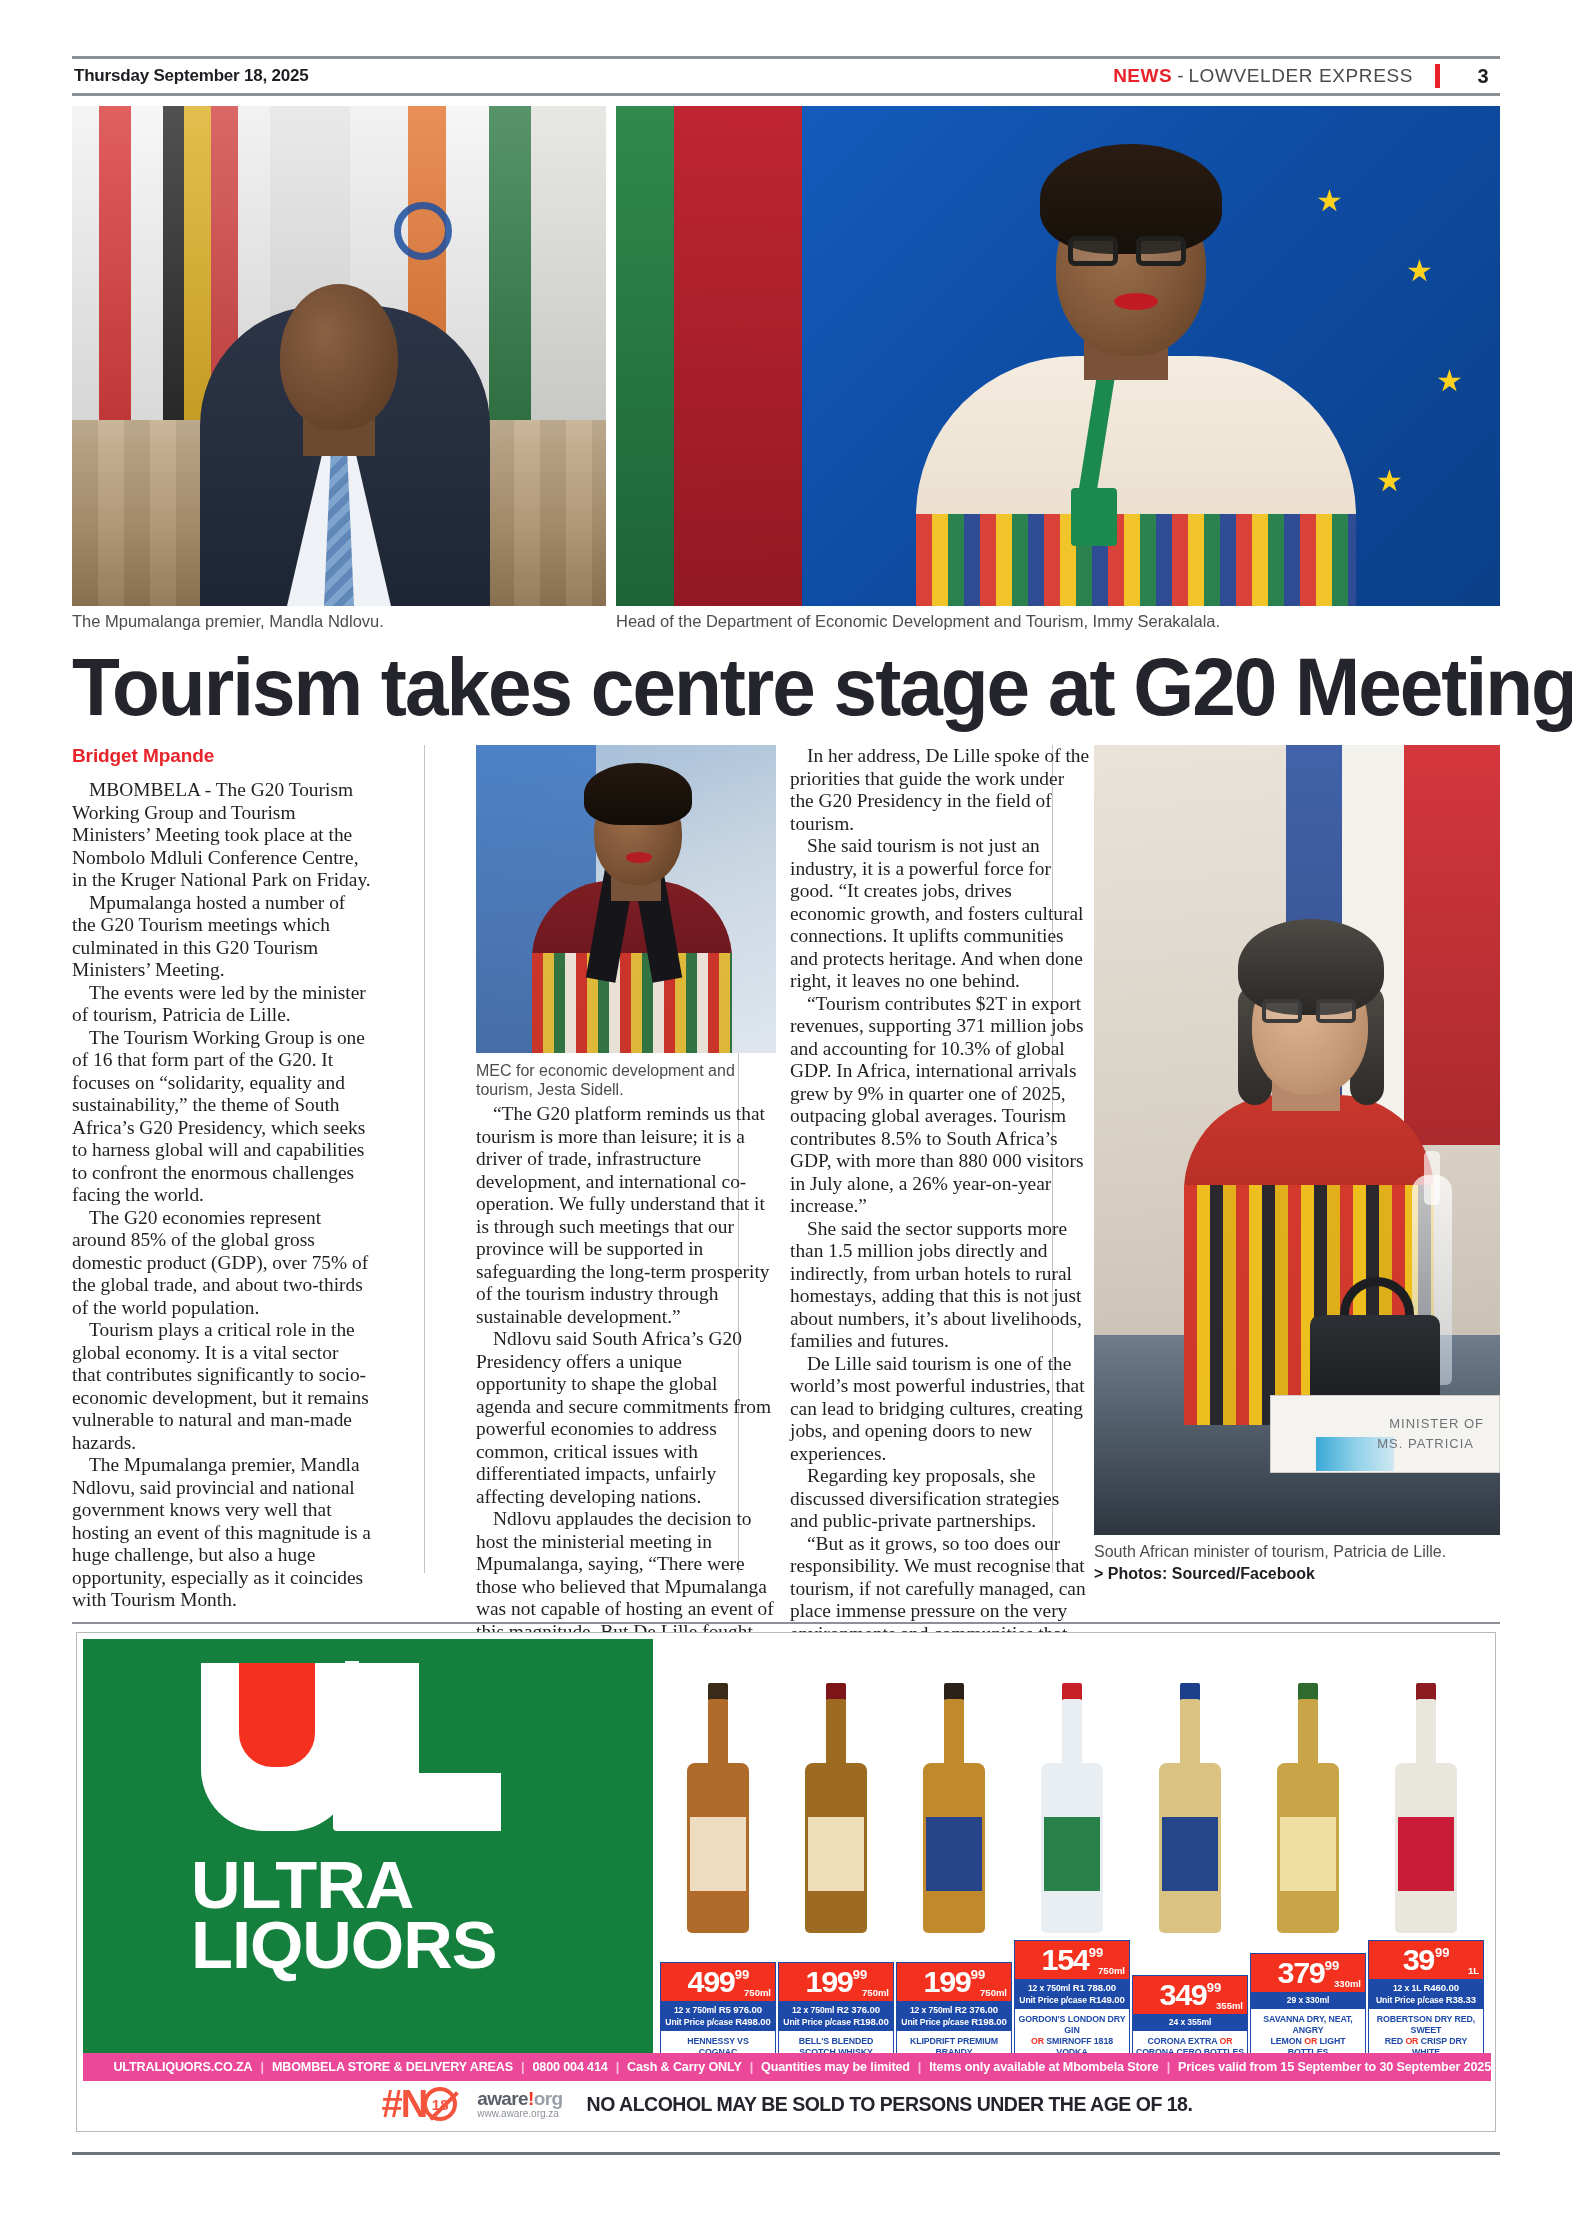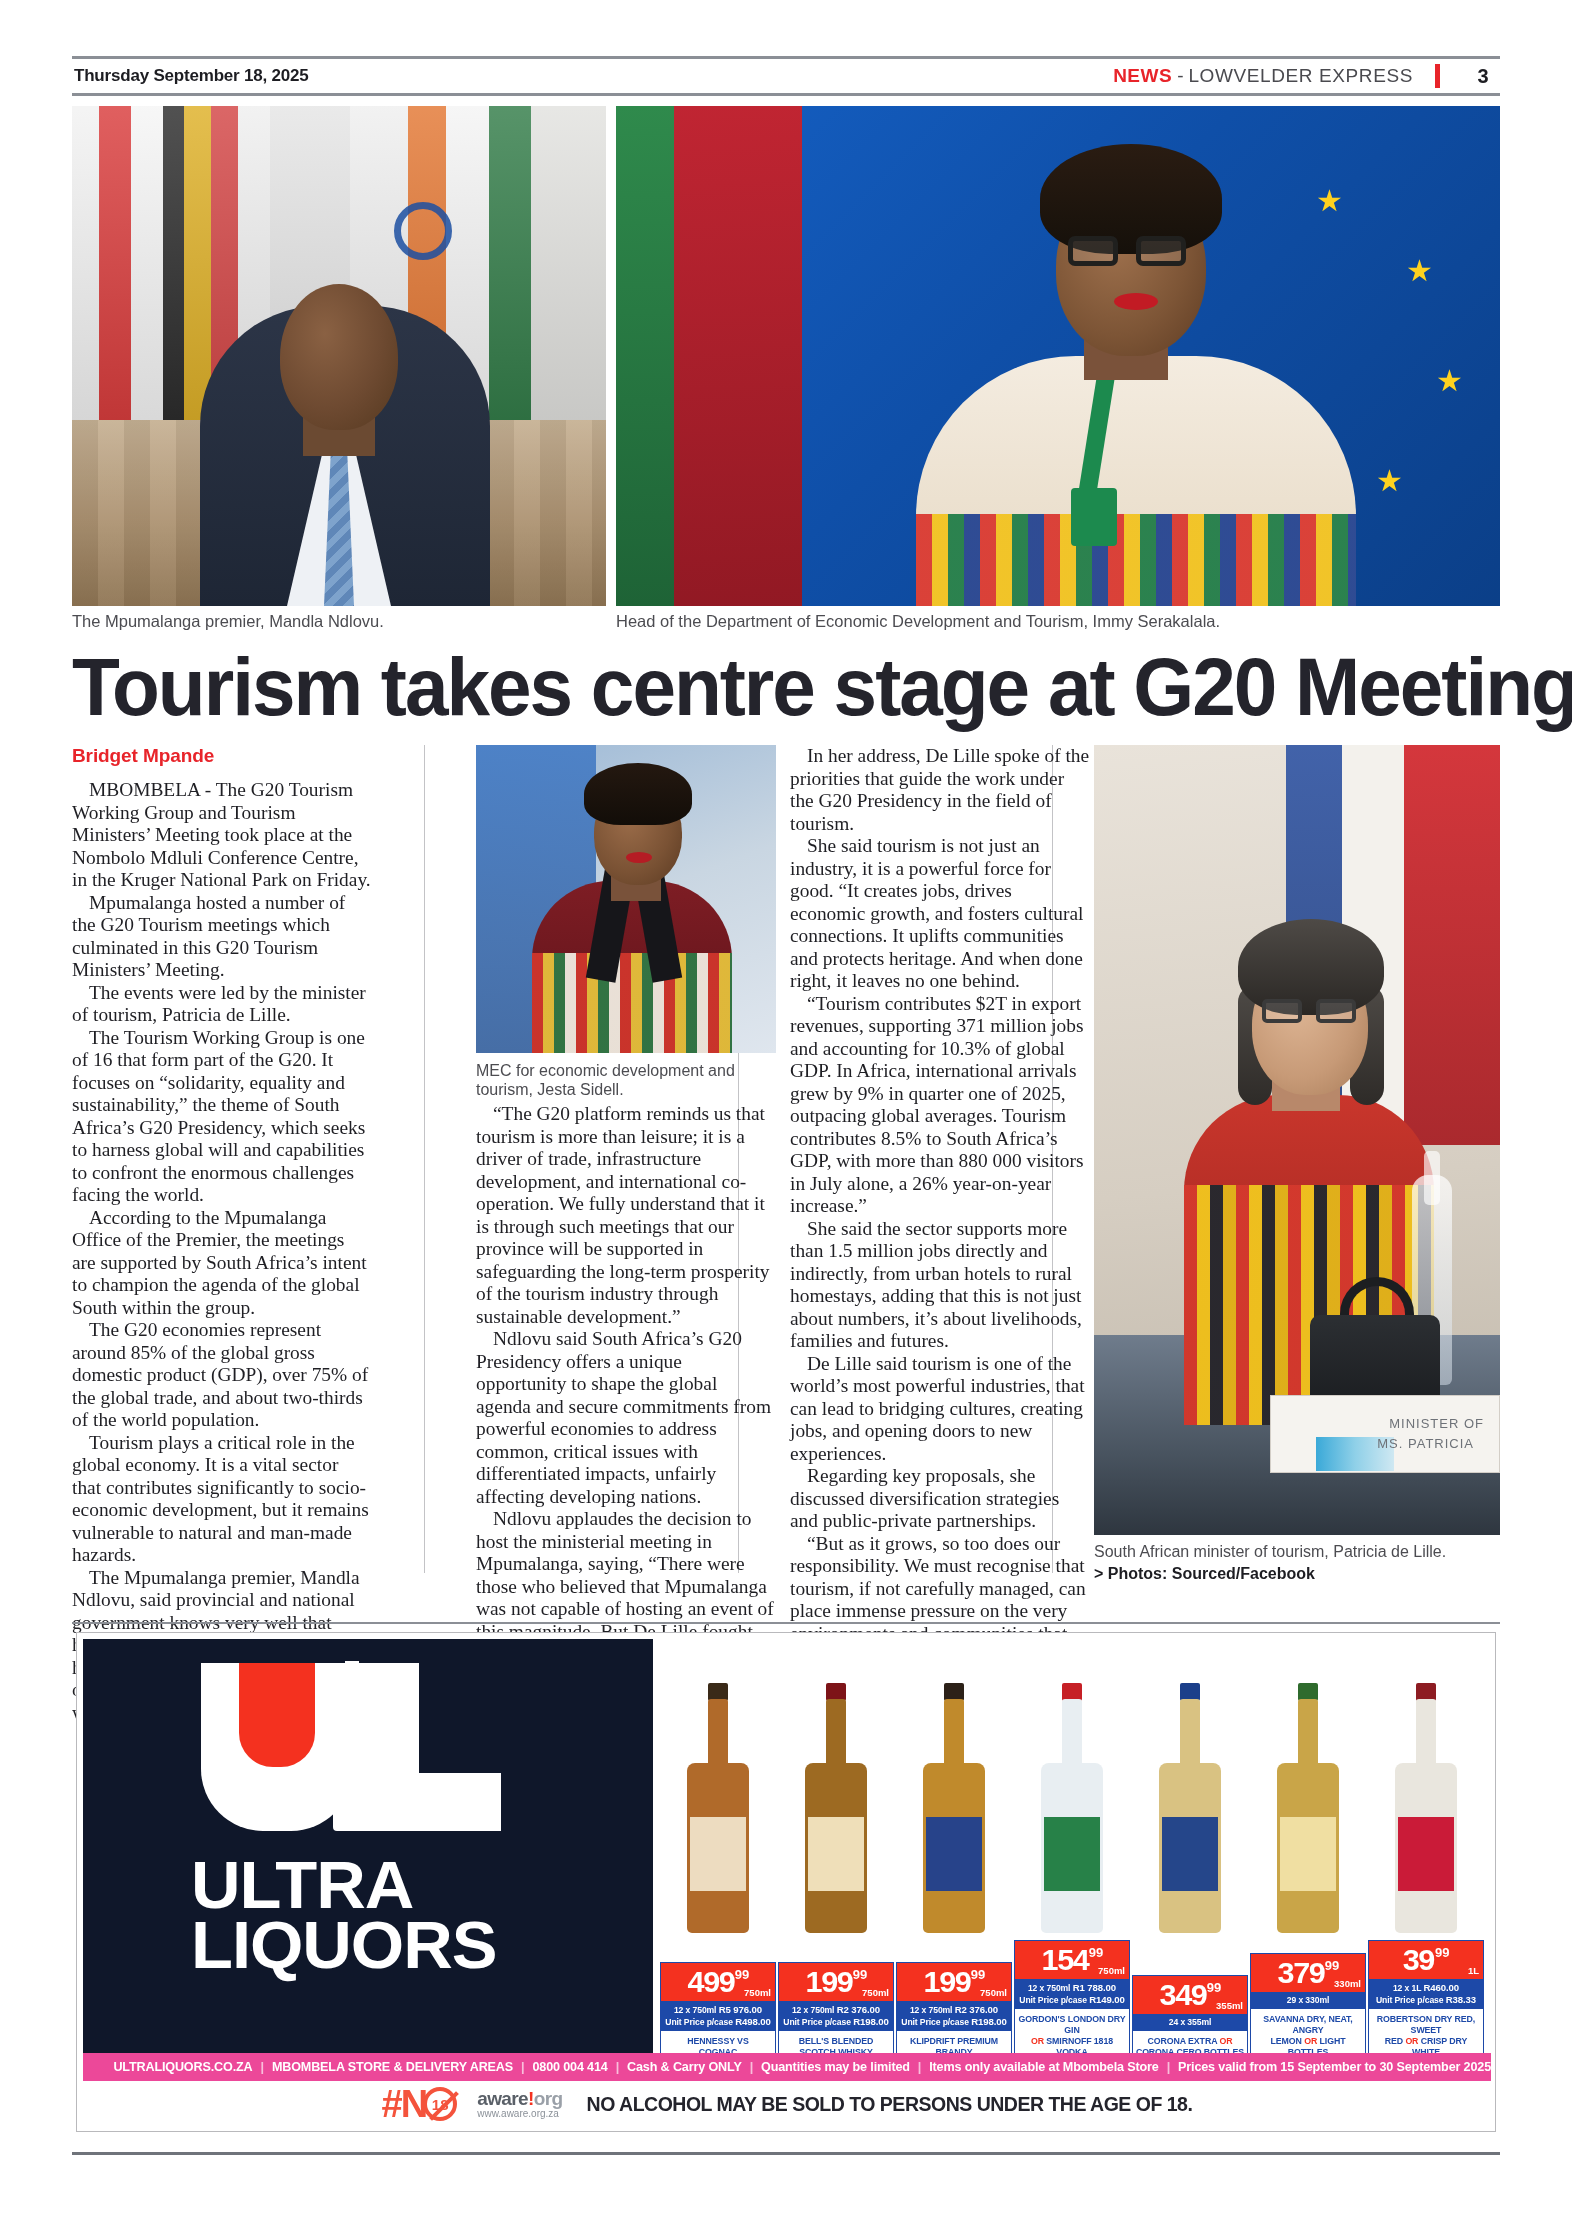--- a/index.html
+++ b/index.html
@@ -215,21 +215,21 @@
 
   .col-rule { position:absolute; width:1px; background:#c3c3c6; top:0; height:828px; }
 
   .article-bottom-rule { position:absolute; left:72px; top:1622px; width:1428px;
      border-top:2px solid #8b8f96; }
 
   
   .ad { position:absolute; left:76px; top:1632px; width:1420px; height:500px;
         border:1px solid #b9b9bc; background:#fff; }
   .ad-main { position:absolute; left:6px; top:6px; width:1408px; height:430px; display:flex; }
-  .ad-left { width: 634px; height: 430px; background:#0f172a; position:relative; }
+  .ad-left { width: 634px; height: 430px; background:#15803d; position:relative; }
 
   .ul-logo { position:absolute; left:118px; top:24px; width:300px; height:168px; }
   .ul-u { position:absolute; left:0; top:0; width:152px; height:168px;
      background:#fff; border-radius: 0 0 62px 62px; }
   .ul-u-in { position:absolute; left:38px; top:0; width:76px; height:104px;
      background:#f4311f; border-radius: 0 0 34px 34px; }
   .ul-l { position:absolute; left:158px; top:0; width:142px; height:168px; }
   .ul-l-v { position:absolute; left:0; top:0; width:60px; height:168px; background:#fff; }
   .ul-l-h { position:absolute; left:0; bottom:0; width:142px; height:58px; background:#fff; }
   .ul-bottle { position:absolute; left:132px; top:10px; width:38px; height:158px;
@@ -365,21 +365,20 @@
     <div class="col-rule" style="left:666px;"></div>
     <div class="col-rule" style="left:980px;"></div>
 
     <div class="col col1">
       <div class="byline">Bridget Mpande</div>
       <div class="body" id="c1">
           <p>MBOMBELA - The G20 Tourism Working Group and Tourism Ministers’ Meeting took place at the Nombolo Mdluli Conference Centre, in the Kruger National Park on Friday.</p>
           <p>Mpumalanga hosted a number of the G20 Tourism meetings which culminated in this G20 Tourism Ministers’ Meeting.</p>
           <p>The events were led by the minister of tourism, Patricia de Lille.</p>
           <p>The Tourism Working Group is one of 16 that form part of the G20. It focuses on “solidarity, equality and sustainability,” the theme of South Africa’s G20 Presidency, which seeks to harness global will and capabilities to confront the enormous challenges facing the world.</p>
-          <p>According to the Mpumalanga Office of the Premier, the meetings are supported by South Africa’s intent to champion the agenda of the global South within the group.</p>
           <p>The G20 economies represent around 85% of the global gross domestic product (GDP), over 75% of the global trade, and about two-thirds of the world population.</p>
           <p>Tourism plays a critical role in the global economy. It is a vital sector that contributes significantly to socio-economic development, but it remains vulnerable to natural and man-made hazards.</p>
           <p>The Mpumalanga premier, Mandla Ndlovu, said provincial and national government knows very well that hosting an event of this magnitude is a huge challenge, but also a huge opportunity, especially as it coincides with Tourism Month.</p>
         </div>
     </div>
 
     <div class="photo-c">
       <div class="pc-bg"></div>
       <div class="pc-bluewall"></div>
       <div class="pc-body"></div>

